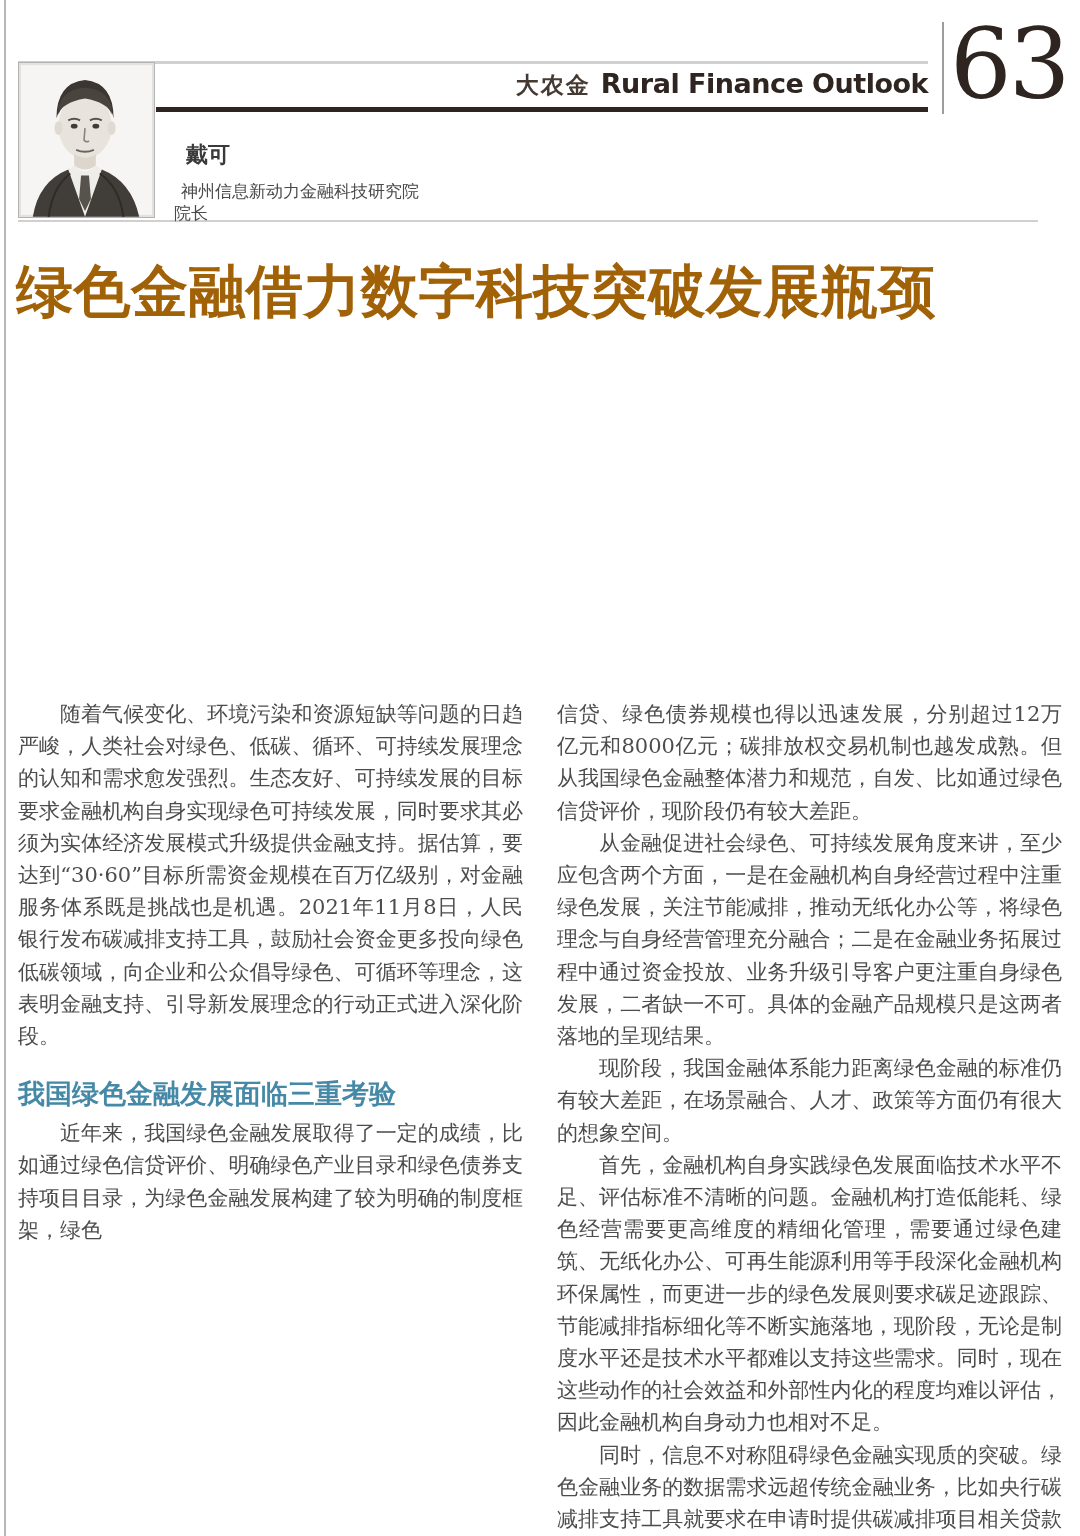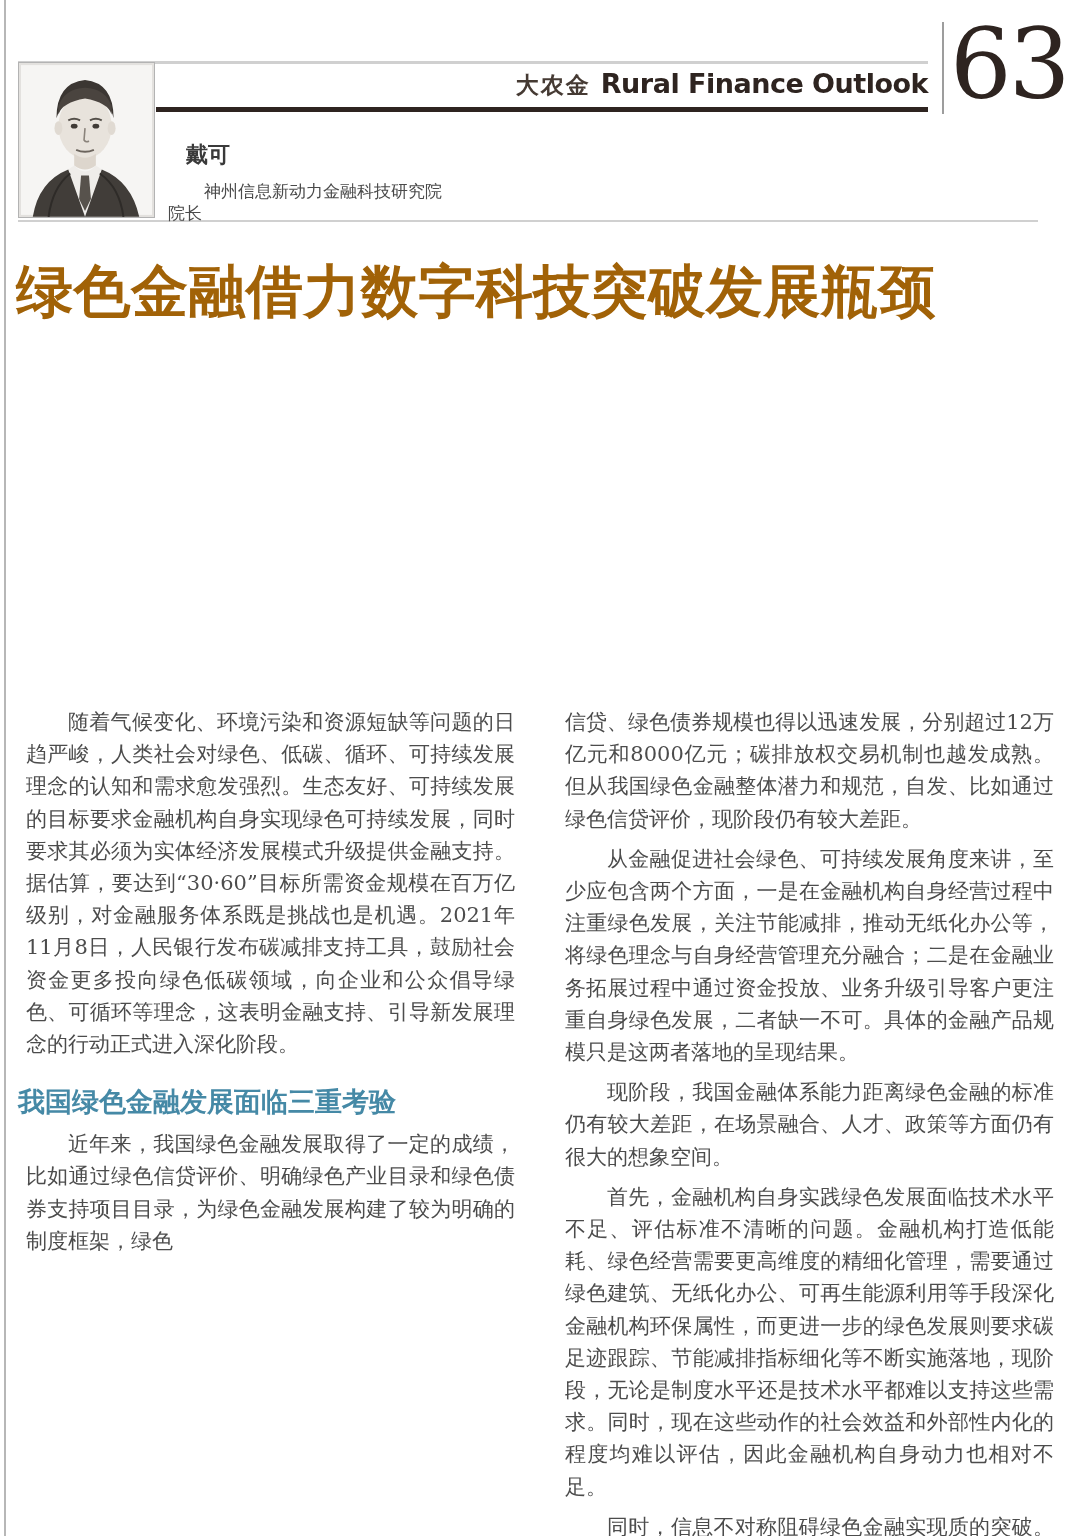--- a/index.html
+++ b/index.html
@@ -30,39 +30,39 @@
   .mag-cn { font-size:23px; color:#453a33; font-weight:bold; letter-spacing:2px; vertical-align:baseline; }
   .mag-en { font-size:27px; color:var(--ink-dark,#352a24); font-weight:bold; margin-left:10px; letter-spacing:-0.5px; }
   .pageno {
     position:absolute; left:950px; top:14px; width:116px;
     font-family:"DejaVu Serif","Liberation Serif",serif;
     font-size:97px; line-height:102px; color:var(--ink-dark,#2e2420); letter-spacing:-3px;
   }
 
   
   .author-name  { position:absolute; left:186px; top:140px; font-size:22px; font-weight:bold; color:#3a3a3a; }
-  .author-aff   { position:absolute; left:204px; top:180px; font-size:17px; color:#4a4a4a; }
-  .author-title { position:absolute; left:168px; top:202px; font-size:17px; color:#4a4a4a; }
+  .author-aff   { position:absolute; left:181px; top:180px; font-size:17px; color:#4a4a4a; }
+  .author-title { position:absolute; left:174px; top:202px; font-size:17px; color:#4a4a4a; }
 
   
   .title {
     position:absolute; left:16px; top:258px; width:1050px; margin:0;
     font-size:57px; line-height:66px; font-weight:900; color:#a16207; letter-spacing:0.5px;
   }
   .subtitle {
     position:absolute; left:18px; top:346px; width:1024px; margin:0;
     font-size:30px; line-height:55px; color:var(--subtitle-blue,#6a9cb4); font-weight:500;
     text-align:justify;
   }
 
   
   .columns { position:absolute; left:18px; top:698px; width:1044px; display:flex; gap:34px; }
   .col { width:505px; }
   .col p {
-    margin:8px; text-indent:2em; text-align:justify;
+    margin:0; text-indent:2em; text-align:justify;
     font-family:"DejaVu Serif","Liberation Serif",serif;
     font-size:21px; line-height:32.2px; color:#4c4c4c;
   }
   .col p.para-cont { text-indent:0; }
   .col h2 {
     margin:24px 0 5px 0; font-size:27px; line-height:36px; font-weight:bold;
     color:var(--accent-teal,#4589a6);
     font-family:"DejaVu Sans","Liberation Sans",sans-serif;
   }
 </style>

